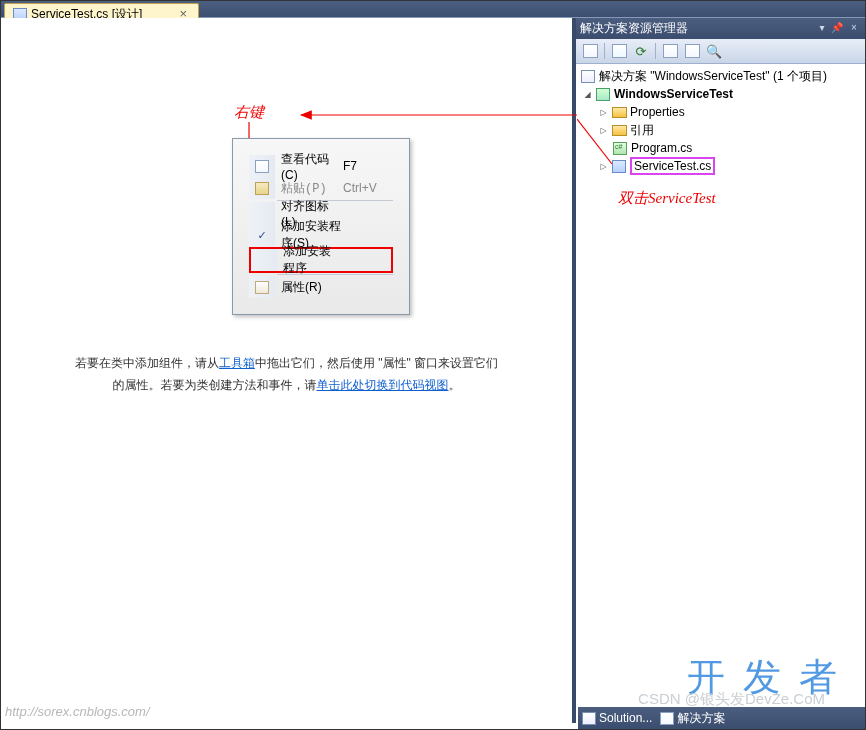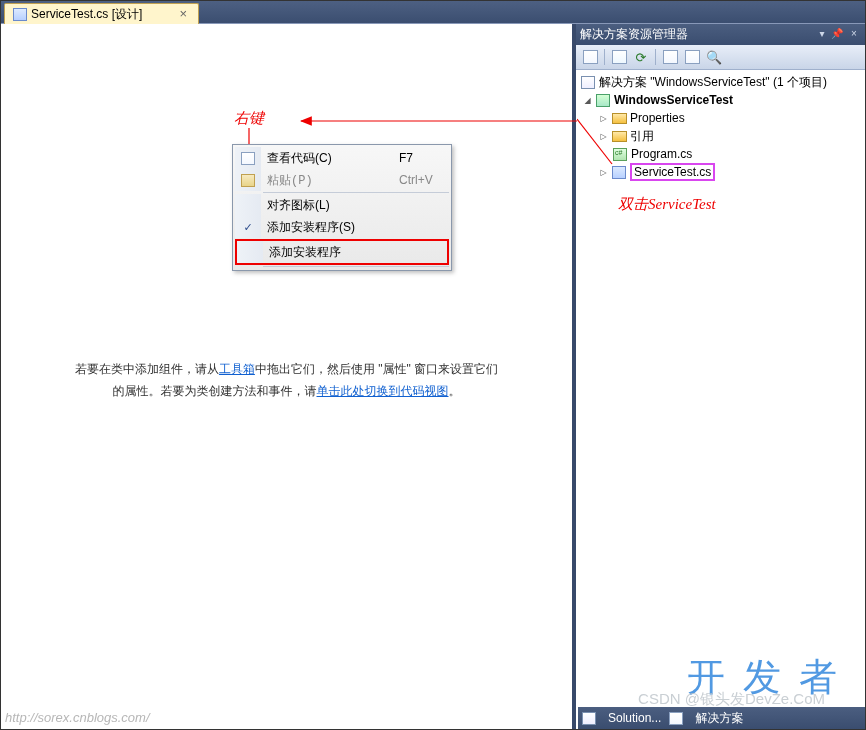--- a/index.html
+++ b/index.html
@@ -1,19 +1,19 @@
 <!DOCTYPE html>
 <html><head>
 <meta charset="utf-8">
 <style>
 * { box-sizing: border-box; margin: 0; padding: 0; font-family: "Microsoft YaHei", "Segoe UI", sans-serif; font-size: 12px; }
 body { width: 866px; height: 730px; background: #fff; position: relative; overflow: hidden; border: 1px solid #333; }
 
 
-.tab-strip { height: 23px; background: linear-gradient(#4d6082, #3b4e70); border-bottom: 1px solid #8898b8; position: relative; }
+.tab-strip { height: 17px; background: linear-gradient(#4d6082, #3b4e70); border-bottom: 1px solid #8898b8; position: relative; }
 .tab { position: absolute; left: 3px; top: 2px; height: 21px; background: #fff5cc; border: 1px solid #c0a050; border-bottom: none; border-radius: 2px 2px 0 0; padding: 2px 8px; display: flex; align-items: center; gap: 4px; font-size: 11px; }
 .tab-close { width: 14px; height: 14px; font-size: 13px; color: #666; text-align: center; line-height: 13px; margin-left: 30px; }
 
 
 .main { display: flex; height: calc(100% - 23px); }
 .designer { flex: 1; background: #fff; position: relative; border-right: 4px solid #38496a; }
 .right-panel { width: 289px; background: #fff; display: flex; flex-direction: column; }
 
 
 .panel-header { height: 21px; background: linear-gradient(#4b5e80, #3a4d6f); color: #fff; display: flex; align-items: center; padding: 0 4px; font-size: 11px; }
@@ -28,41 +28,41 @@
 
 .tree { flex: 1; background: #fff; padding: 3px 2px; overflow: auto; font-size: 11px; color: #000; }
 .tree-row { display: flex; align-items: center; height: 18px; white-space: nowrap; }
 .tree-indent { display: inline-block; }
 .expander { width: 11px; height: 11px; margin-right: 2px; display: inline-flex; align-items: center; justify-content: center; font-size: 8px; color: #595959; }
 .tree-icon { width: 16px; height: 14px; margin-right: 3px; display: inline-flex; align-items: center; justify-content: center; }
 .bold { font-weight: bold; }
 .highlight-box { border: 2px solid #d946ef; padding: 0 2px; }
 
 
-.context-menu { position: absolute; left: 231px; top: 120px; width: 220px; background: linear-gradient(#f7f7f7, #e9e9e9); border: 1px solid #8a98ac; box-shadow: 2px 2px 4px rgba(0,0,0,0.25); padding: 2px; font-size: 11px; }
+.context-menu { position: absolute; left: 231px; top: 120px; width: 178px; background: linear-gradient(#f7f7f7, #e9e9e9); border: 1px solid #8a98ac; box-shadow: 2px 2px 4px rgba(0,0,0,0.25); padding: 16px; font-size: 11px; }
 .cm-row { display: flex; align-items: center; height: 22px; }
 .cm-icon-col { width: 26px; display: flex; align-items: center; justify-content: center; background: linear-gradient(90deg, #eef2f7, #e5eaf2); height: 22px; }
 .cm-label { flex: 1; padding-left: 6px; color: #000; }
 .cm-label.disabled { color: #888; font-family: Liberation Mono, monospace; }
 .cm-shortcut { width: 50px; color: #000; text-align: left; }
 .cm-shortcut.disabled { color: #888; }
 .cm-sep { height: 1px; background: #c5ccd8; margin: 1px 0 1px 28px; }
 .cm-highlight { border: 2px solid #e00; margin: 1px 0; }
 
 
 .designer-text { position: absolute; left: 10px; right: 10px; top: 335px; text-align: center; font-size: 12px; color: #303030; line-height: 1.8; }
 .designer-text a { color: #1060d0; text-decoration: underline; }
 
 
 .anno { position: absolute; color: #e00; font-size: 15px; font-family: SimSun, serif; font-style: italic; }
 .arrow-svg { position: absolute; pointer-events: none; }
 
 
 .status-bar { position: absolute; bottom: 0; left: 577px; right: 0; height: 22px; background: linear-gradient(#4b5e80, #3a4d6f); display: flex; align-items: center; padding: 0 4px; color: #fff; font-size: 11px; }
-.status-bar .sb-item { margin-right: 8px; display: flex; align-items: center; gap: 12px; }
+.status-bar .sb-item { margin-right: 8px; display: flex; align-items: center; gap: 3px; }
 
 
 .wm-url { position: absolute; left: 4px; bottom: 4px; color: #b7b7b7; font-style: italic; font-size: 13px; font-family: Arial; text-align: center; }
 .wm-dev { position: absolute; right: 10px; bottom: 26px; color: #3388dd; font-size: 38px; letter-spacing: 18px; font-family: SimSun; opacity: 0.85; }
 .wm-csdn { position: absolute; right: 40px; bottom: 20px; color: #bcc3c9; font-size: 15px; opacity: 0.8; }
 
 
 .ico-file { width:14px; height:13px; background: linear-gradient(#fff,#f4f8ff); border:1px solid #8aa0c0; }
 .ico-folder { width:15px; height:11px; background: linear-gradient(#ffe9a8,#f5c040); border:1px solid #b8902a; }
 .ico-cs { width:14px; height:13px; background: linear-gradient(#e0ffe0,#b0e4b0); border:1px solid #5aa05a; position:relative; }
@@ -127,20 +127,27 @@
         <div class="cm-shortcut"></div>
       </div>
       <div class="cm-highlight">
         <div class="cm-row">
           <div class="cm-icon-col"></div>
           <div class="cm-label">添加安装程序</div>
           <div class="cm-shortcut"></div>
         </div>
       </div>
       <div class="cm-sep"></div>
+      <div class="cm-row">
+        <div class="cm-icon-col">
+            <span class="ico-file" style="background:linear-gradient(#fff,#f0e8d8);border-color:#c0a878"></span>
+          </div>
+        <div class="cm-label">属性(R)</div>
+        <div class="cm-shortcut"></div>
+      </div>
     </div>
 
     <div class="designer-text">
       <span>若要在类中添加组件，请从</span><a href="#">工具箱</a><span>中拖出它们，然后使用 "属性" 窗口来设置它们</span><br>
       <span>的属性。若要为类创建方法和事件，请</span><a href="#">单击此处切换到代码视图</a><span>。</span>
     </div>
 
     <div class="wm-url">http://sorex.cnblogs.com/</div>
   </div>
 

